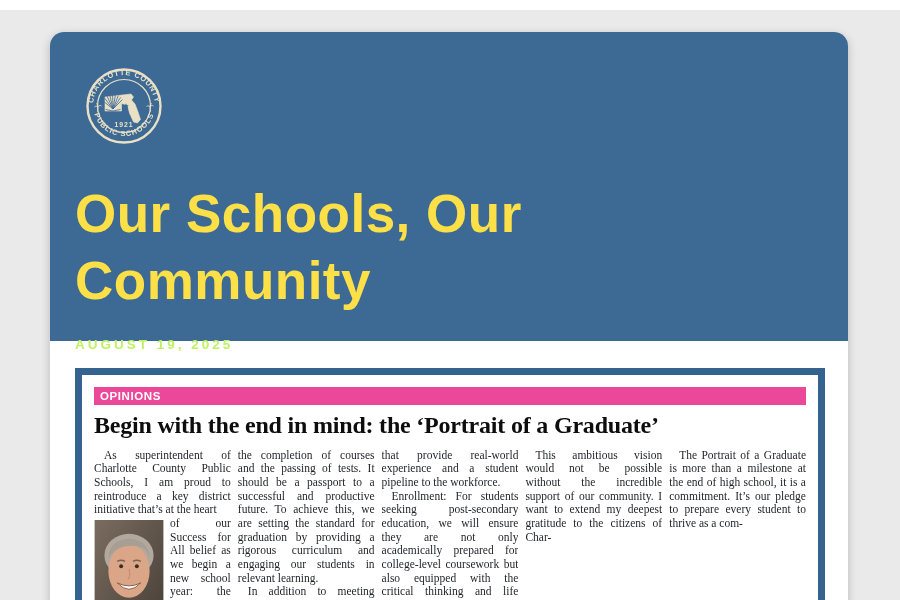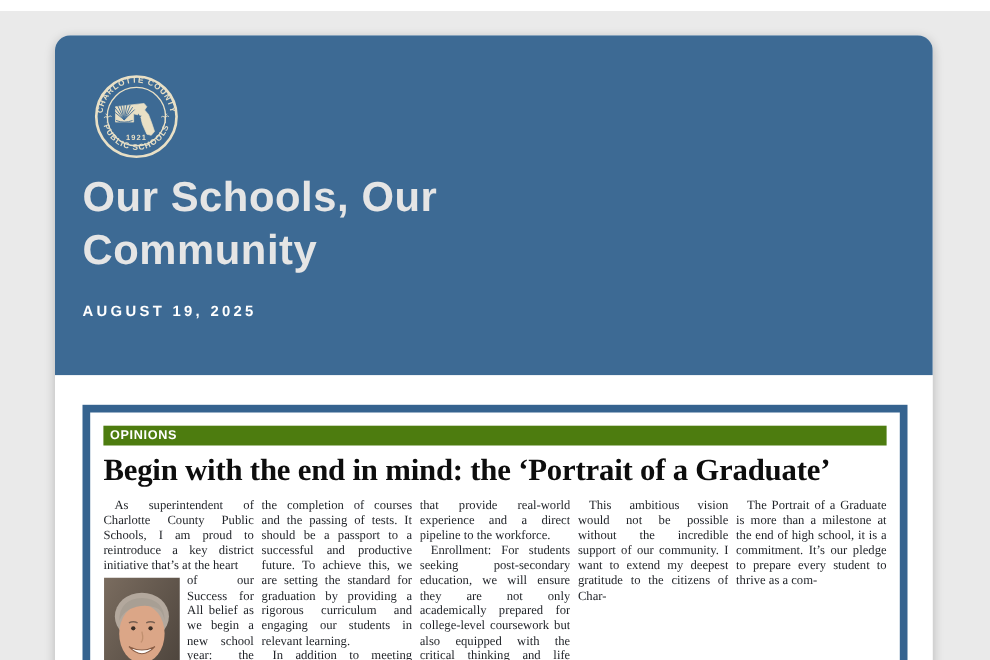--- a/index.html
+++ b/index.html
@@ -16,57 +16,57 @@
     box-shadow:0 3px 10px rgba(0,0,0,.22);
     overflow:hidden;
   }
   .card-header{
     background:#3d6a94;
     padding:35px 30px 20px 25px;
     height:254px;
   }
   .seal{display:block;margin-left:10px;}
   .page-title{
-    margin:12px 0 0 0;
-    color:#e5e5e5;
-    font-size:38px;
+    margin:36px 0 0 0;
+    color:#fde047;
+    font-size:53px;
     font-weight:700;
     line-height:1.26;
     max-width:540px;
     letter-spacing:.5px;
   }
   .issue-date{
     margin-top:22px;
-    color:#ffffff;
+    color:#bef264;
     font-size:13.5px;
     font-weight:700;
     letter-spacing:3px;
   }
   .card-body{padding:27px 23px 40px 25px;}
   .clipping{
     box-sizing:border-box;
     width:750px;
     border:7px solid #35638f;
     background:#ffffff;
     padding:12px 12px 18px 12px;
   }
   .section-banner{
-    background:#4d7c0f;
+    background:#ec4899;
     color:#ffffff;
     font-size:11.5px;
     font-weight:700;
     letter-spacing:.6px;
     padding:3px 6px 2px 6px;
     line-height:1.1;
   }
   .headline{
     font-family:"Liberation Serif",serif;
     font-weight:700;
     color:#0d0d0d;
-    font-size:28px;
+    font-size:24px;
     letter-spacing:-.2px;
     margin:7px 0 10px 0;
     white-space:nowrap;
     overflow:hidden;
   }
   .columns{
     display:flex;
     gap:7px;
     height:240px;
     overflow:hidden;
@@ -175,21 +175,21 @@
     <path d="M27,83 L35,93 L43,83 L43,100 L27,100 Z" fill="#f2f2f2"></path>
     <path d="M33,92 L37,92 L38,104 L35,108 L32,104 Z" fill="#5a3f3a"></path>
   </svg>
 <p class="">of our Success for All belief as we begin a new school year: the Portrait of a Graduate.</p>
           </div>
           <div class="col">
             <p class="">the completion of courses and the passing of tests. It should be a passport to a successful and productive future. To achieve this, we are setting the standard for graduation by providing a rigorous curriculum and engaging our students in relevant learning.</p>
             <p class="ind">In addition to meeting academic requirements, every Charlotte County student will graduate with a selected “E” — Employment, Enrollment, or Enlistment</p>
           </div>
           <div class="col">
-            <p class="">that provide real-world experience and a direct pipeline to the workforce.</p>
+            <p class="">that provide real-world experience and a student pipeline to the workforce.</p>
             <p class="ind">Enrollment: For students seeking post-secondary education, we will ensure they are not only academically prepared for college-level coursework but also equipped with the critical thinking and life skills necessary to thrive in a technical college, state college, or university environment.</p>
           </div>
           <div class="col">
             <p class="ind">This ambitious vision would not be possible without the incredible support of our community. I want to extend my deepest gratitude to the citizens of Char-</p>
           </div>
           <div class="col">
             <p class="ind">The Portrait of a Graduate is more than a milestone at the end of high school, it is a commitment. It’s our pledge to prepare every student to thrive as a com-</p>
           </div>
         </div>
     </div>

